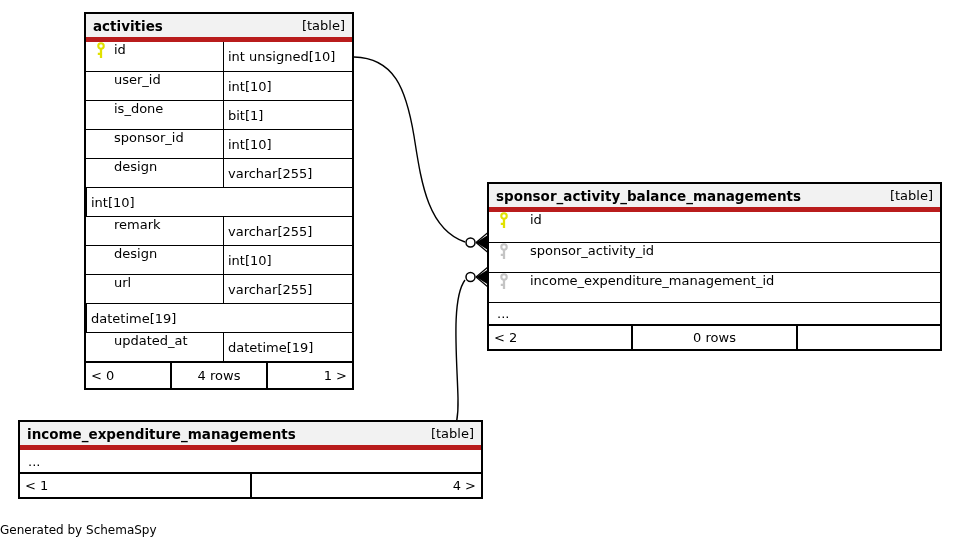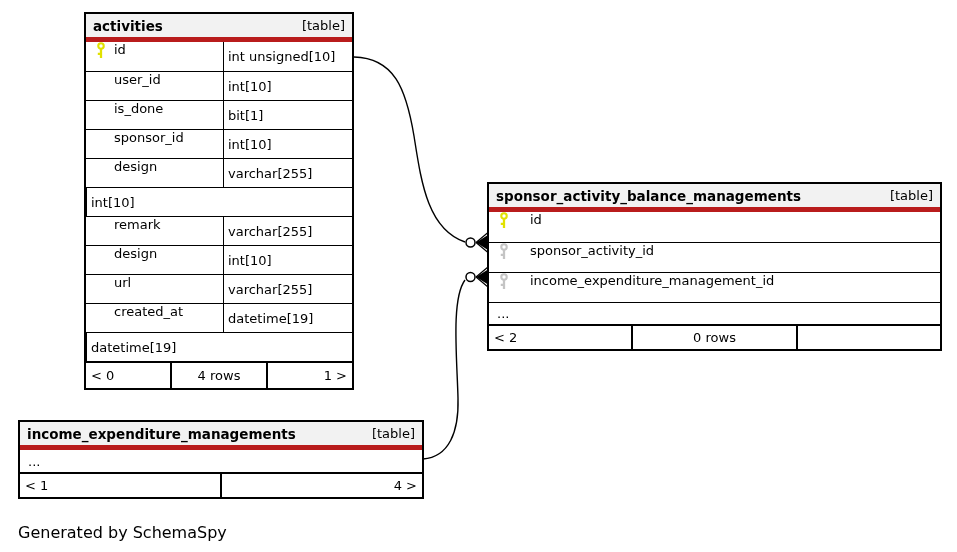--- a/index.html
+++ b/index.html
@@ -5,21 +5,21 @@
   html,body{margin:0;padding:0}
   body{
     width:957px;height:552px;position:relative;overflow:hidden;
     background:#ffffff;
     font-family:"DejaVu Sans","Liberation Sans",sans-serif;
     color:#000;
   }
   .tbl{position:absolute;background:#fff;border:2px solid #000;box-sizing:border-box}
   #tbl-activities{left:84px;top:12px;width:270px}
   #tbl-sabm{left:487px;top:182px;width:455px}
-  #tbl-iem{left:18px;top:420px;width:406px}
+  #tbl-iem{left:18px;top:420px;width:465px}
 
   .hdr{height:28px;background:#f2f2f2;border-bottom:5px solid #b91c1c;
        display:flex;align-items:center;justify-content:space-between;
        padding:0 7px;box-sizing:border-box}
   .hdr .t{font-weight:bold;font-size:13.5px;white-space:nowrap}
   .hdr .b{font-size:13px;white-space:nowrap}
 
   .crow{display:flex;align-items:stretch;box-sizing:border-box;height:29px}
   .crow + .crow{border-top:1px solid #000}
   #tbl-sabm .crow{height:30px}
@@ -41,21 +41,21 @@
         font-size:13px;box-sizing:border-box}
 
   .ftr{display:flex;border-top:2px solid #000;box-sizing:border-box;height:27px}
   #tbl-sabm .ftr,#tbl-iem .ftr{height:25px}
   .fc{display:flex;align-items:center;font-size:13px;box-sizing:border-box;white-space:nowrap}
   .fc1{flex:1;padding-left:5px;justify-content:flex-start}
   .fc2{flex:1.18;border-left:2px solid #000;justify-content:center}
   .fc3{flex:1;border-left:2px solid #000;justify-content:flex-end;padding-right:5px}
 
   #rels{position:absolute;left:0;top:0;pointer-events:none}
-  #note{position:absolute;left:18px;top:523px;font-size:16px;white-space:nowrap}
+  #note{position:absolute;left:0;top:523px;font-size:12px;white-space:nowrap}
 </style>
 </head>
 <body>
 
 <svg width="0" height="0" style="position:absolute" aria-hidden="true">
   <symbol id="keyicon" viewBox="0 0 10 18">
     <circle cx="5" cy="4.2" r="2.9" fill="none" stroke="currentColor" stroke-width="2.2"></circle>
     <path d="M5 7 V17 M5 12.6 H1.6" fill="none" stroke="currentColor" stroke-width="2.4"></path>
   </symbol>
 </svg>
@@ -139,27 +139,27 @@
     <div class="tcell">int[10]</div>
   </div>
   <div class="crow">
     <div class="ncell">
         <span class="keyslot"></span>
         <span class="cname">url</span>
       </div>
     <div class="tcell">varchar[255]</div>
   </div>
   <div class="crow">
-    <div class="ncell">
-        <span class="keyslot"></span>
-        <span class="cname">created_at</span>
-      </div>
     <div class="tcell">datetime[19]</div>
   </div>
   <div class="crow">
+    <div class="ncell">
+        <span class="keyslot"></span>
+        <span class="cname">updated_at</span>
+      </div>
     <div class="tcell">datetime[19]</div>
   </div>
   <div class="ftr">
     <span class="fc fc1">&lt; 0</span>
     <span class="fc fc2">4 rows</span>
     <span class="fc fc3">1 &gt;</span>
   </div>
 </div>
 
 <div class="tbl" id="tbl-sabm">

